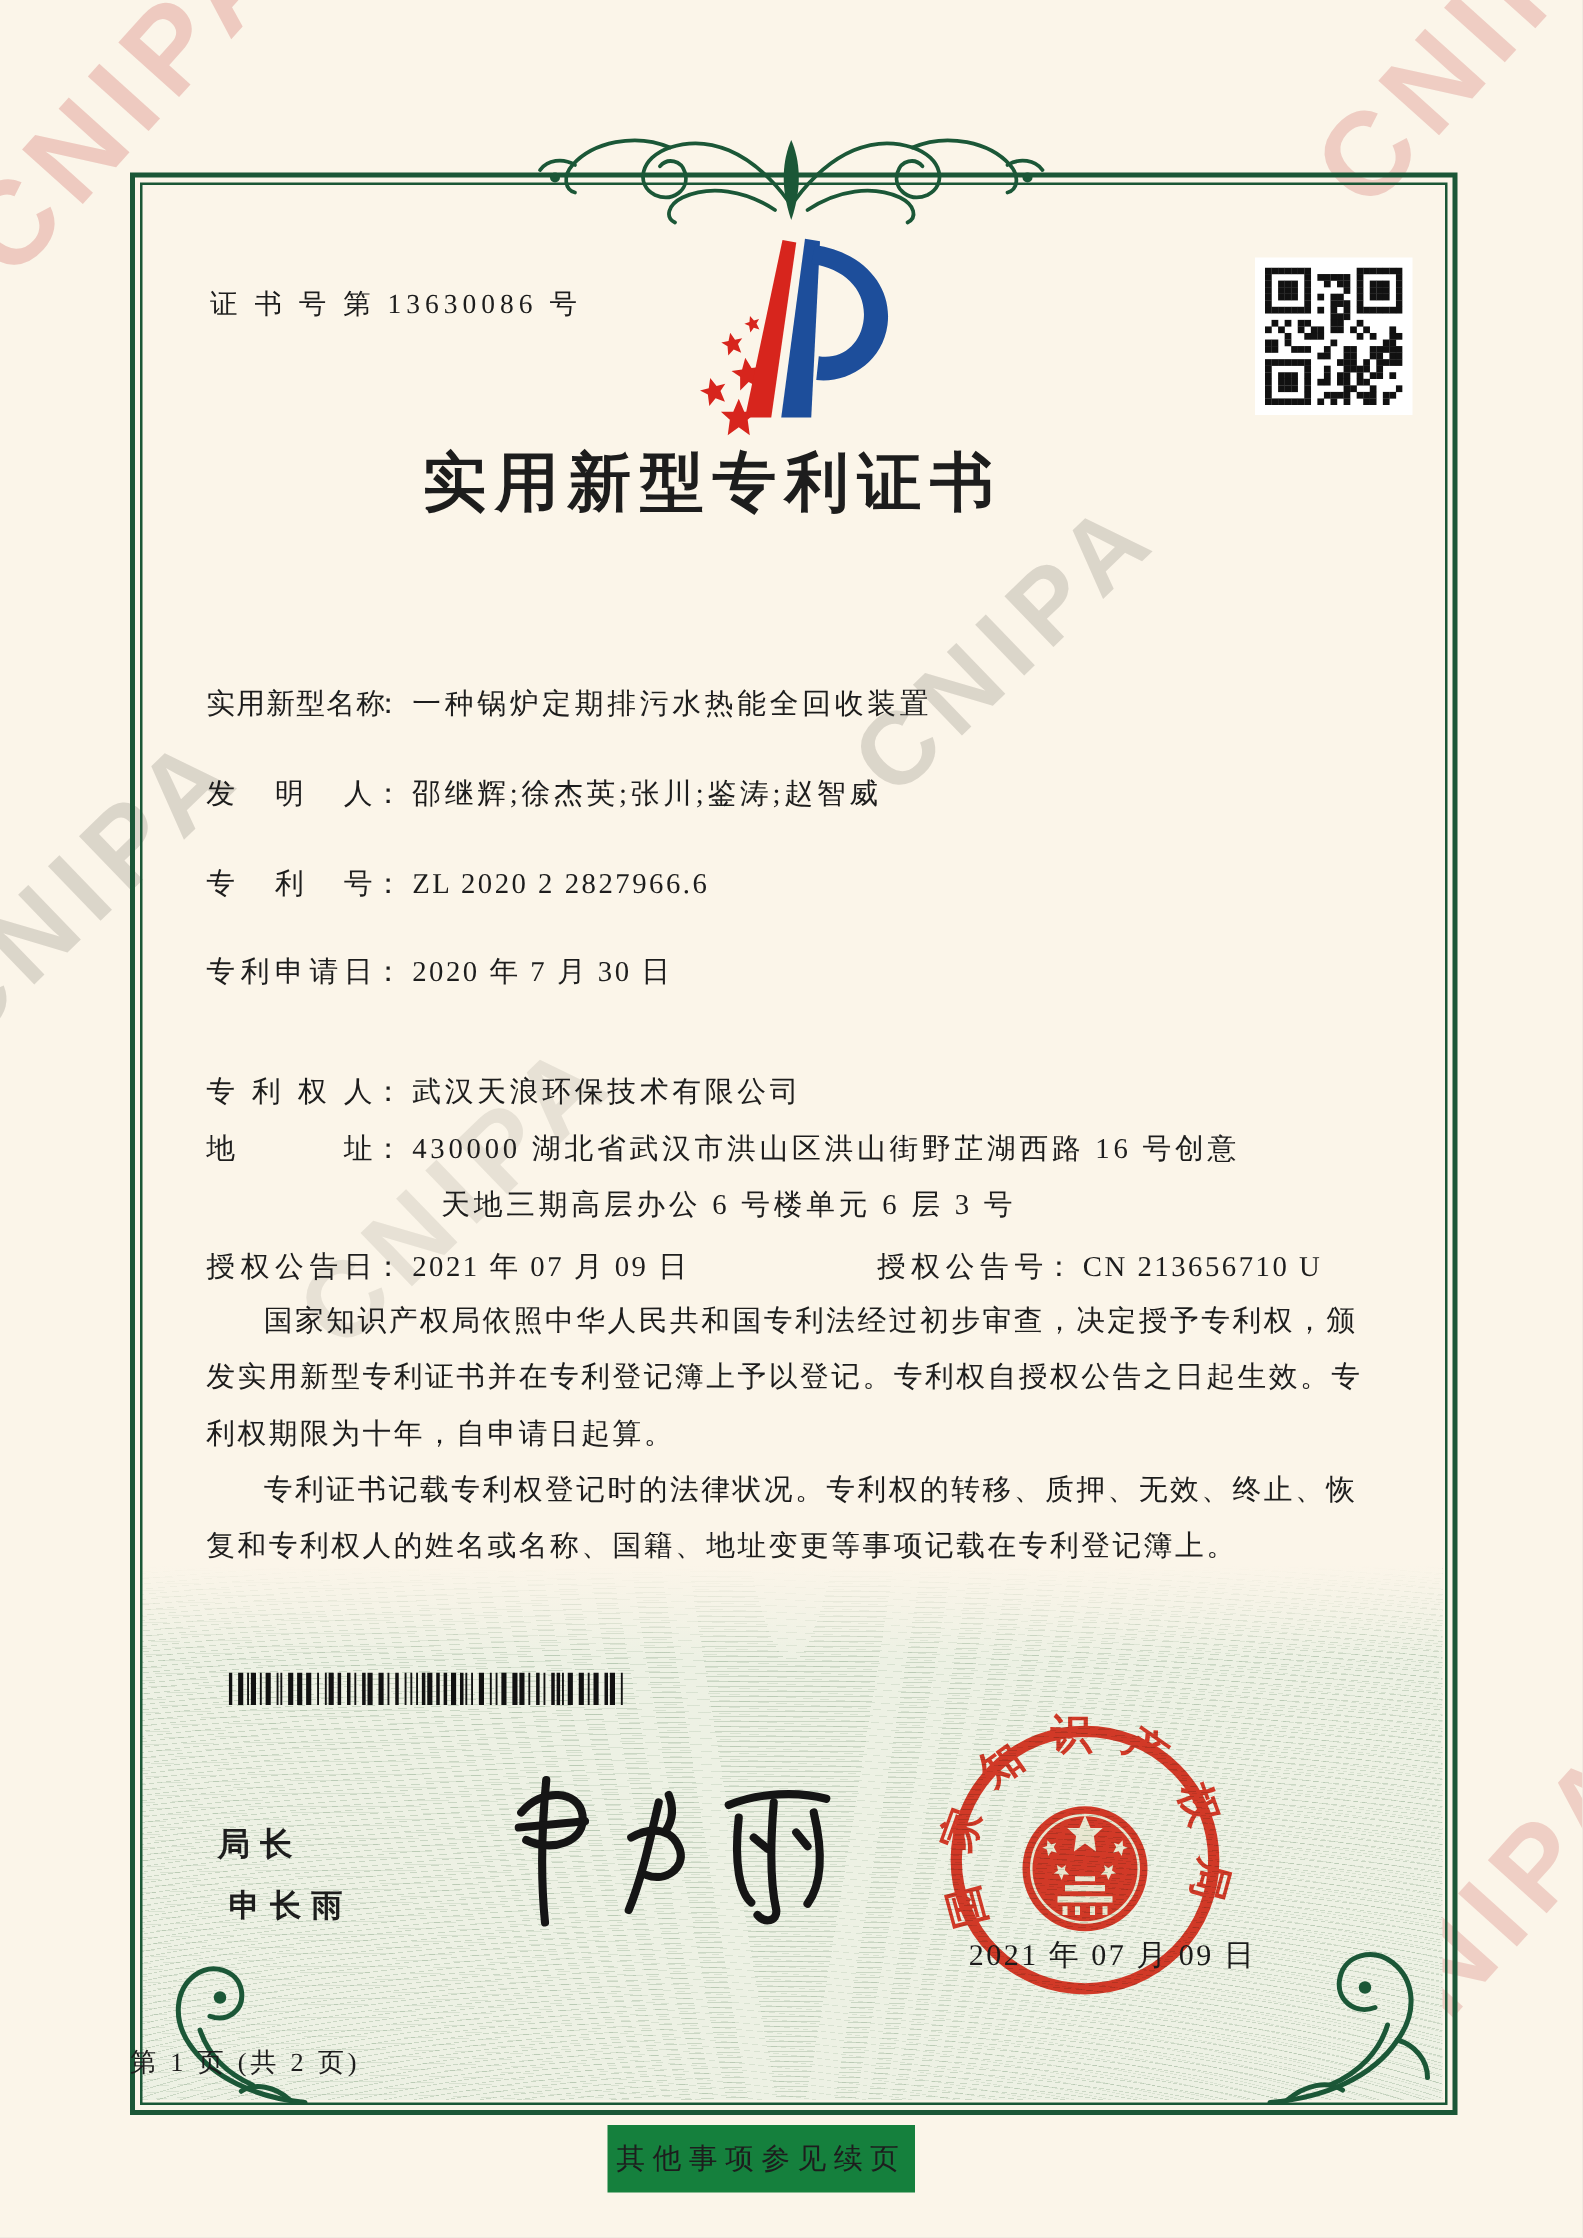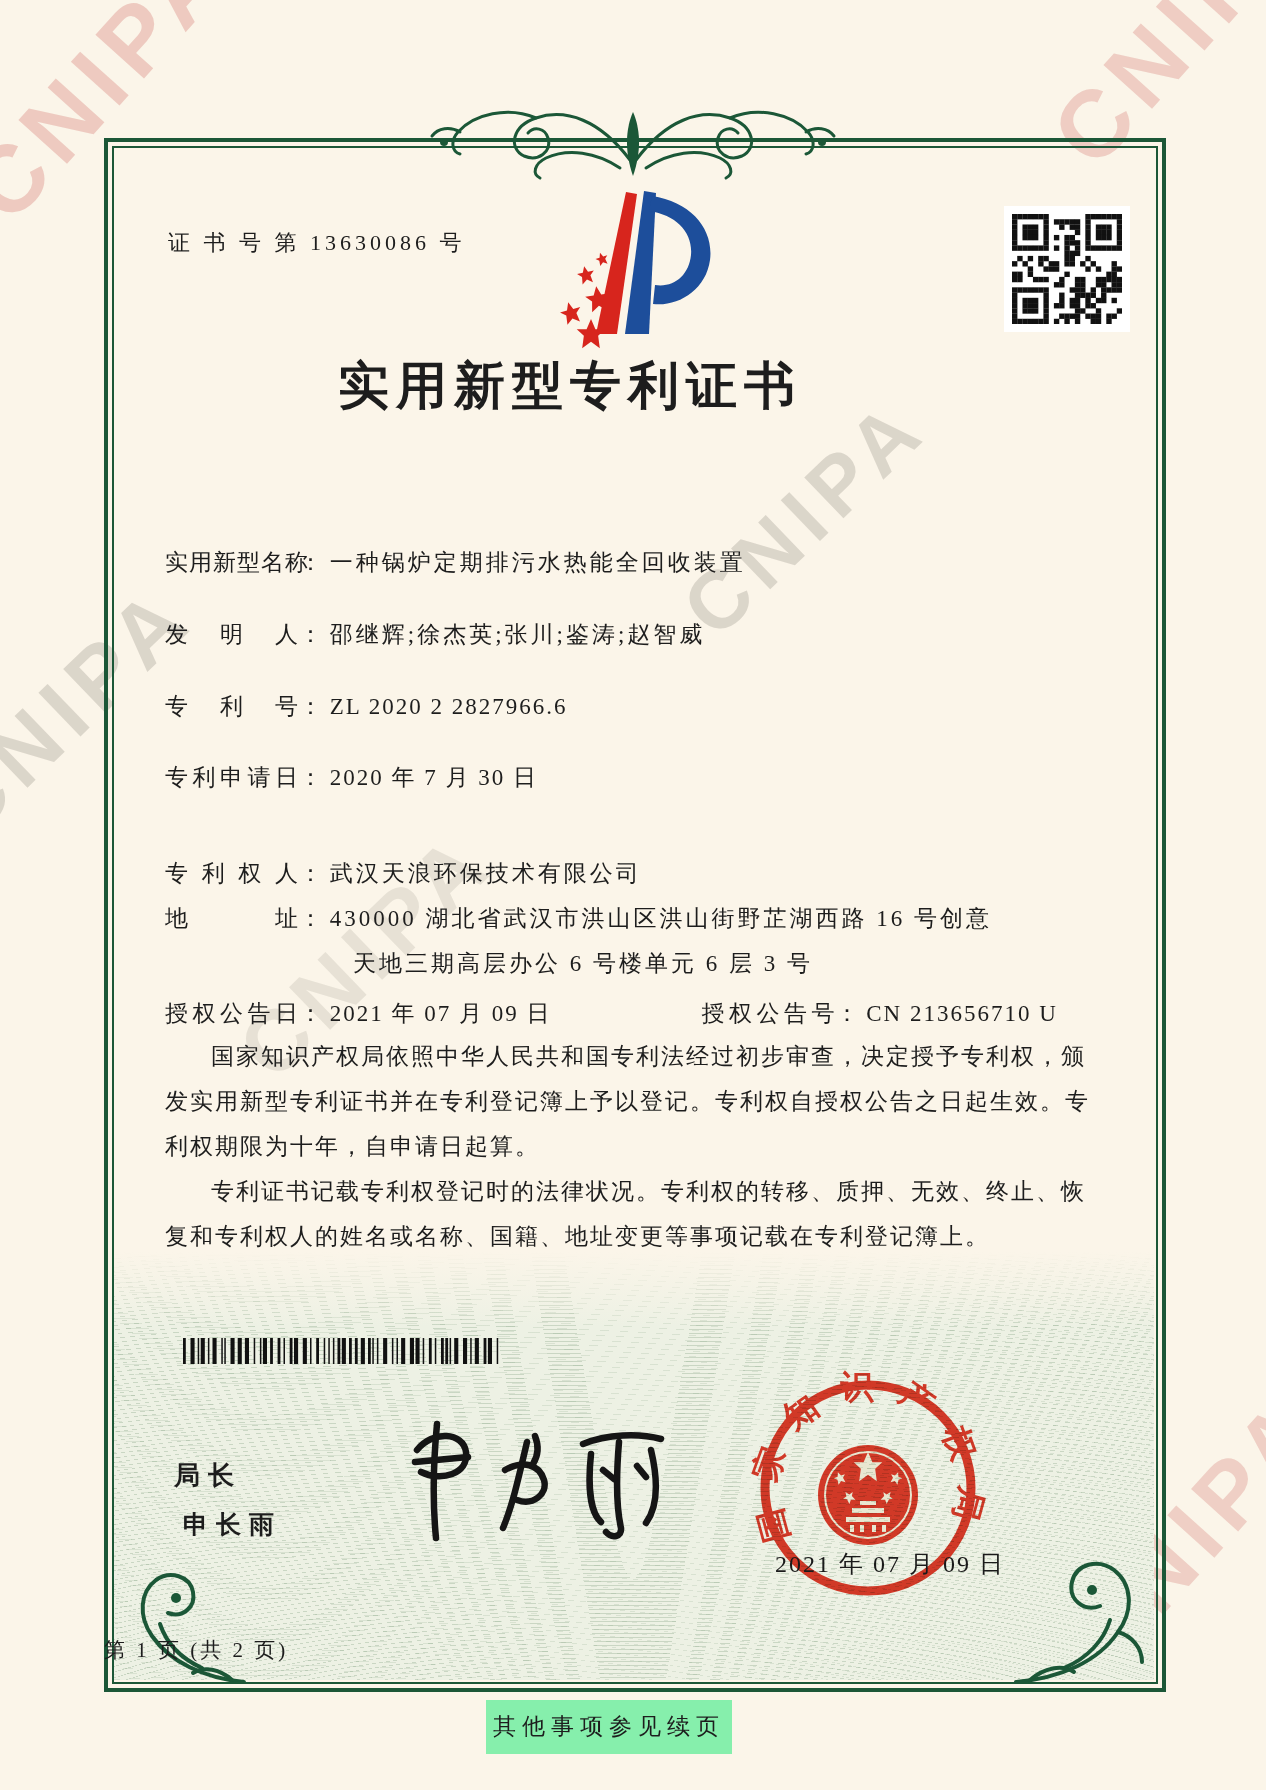--- a/index.html
+++ b/index.html
@@ -65,21 +65,21 @@
   .seal{position:absolute;left:733px;top:1355px;z-index:5;mix-blend-mode:multiply;}
   .seal-date{
     position:absolute;left:755px;top:1548px;width:270px;text-align:center;
     font-size:24px;letter-spacing:2px;color:#1a1a1a;z-index:6;
   }
   .page-info{
     position:absolute;left:104px;top:1636px;width:1000px;
     font-size:21px;letter-spacing:3px;z-index:6;
   }
   .note-box{
-    position:absolute;left:486px;top:1700px;width:246px;height:54px;background:#86efac;
+    position:absolute;left:486px;top:1700px;width:246px;height:54px;background:#15803d;
     text-align:center;line-height:54px;font-size:23px;letter-spacing:6px;z-index:4;
   }
 </style>
 </head>
 <body>
 
 <div class="page">
 
   <div class="wm" style="left:-70px;top:25px;font-size:95px;color:rgba(222,150,142,.45);transform:rotate(-48deg);">CNIPA</div>
   <div class="wm" style="left:1015px;top:-30px;font-size:95px;color:rgba(222,150,142,.42);transform:rotate(-48deg);">CNIPA</div>

